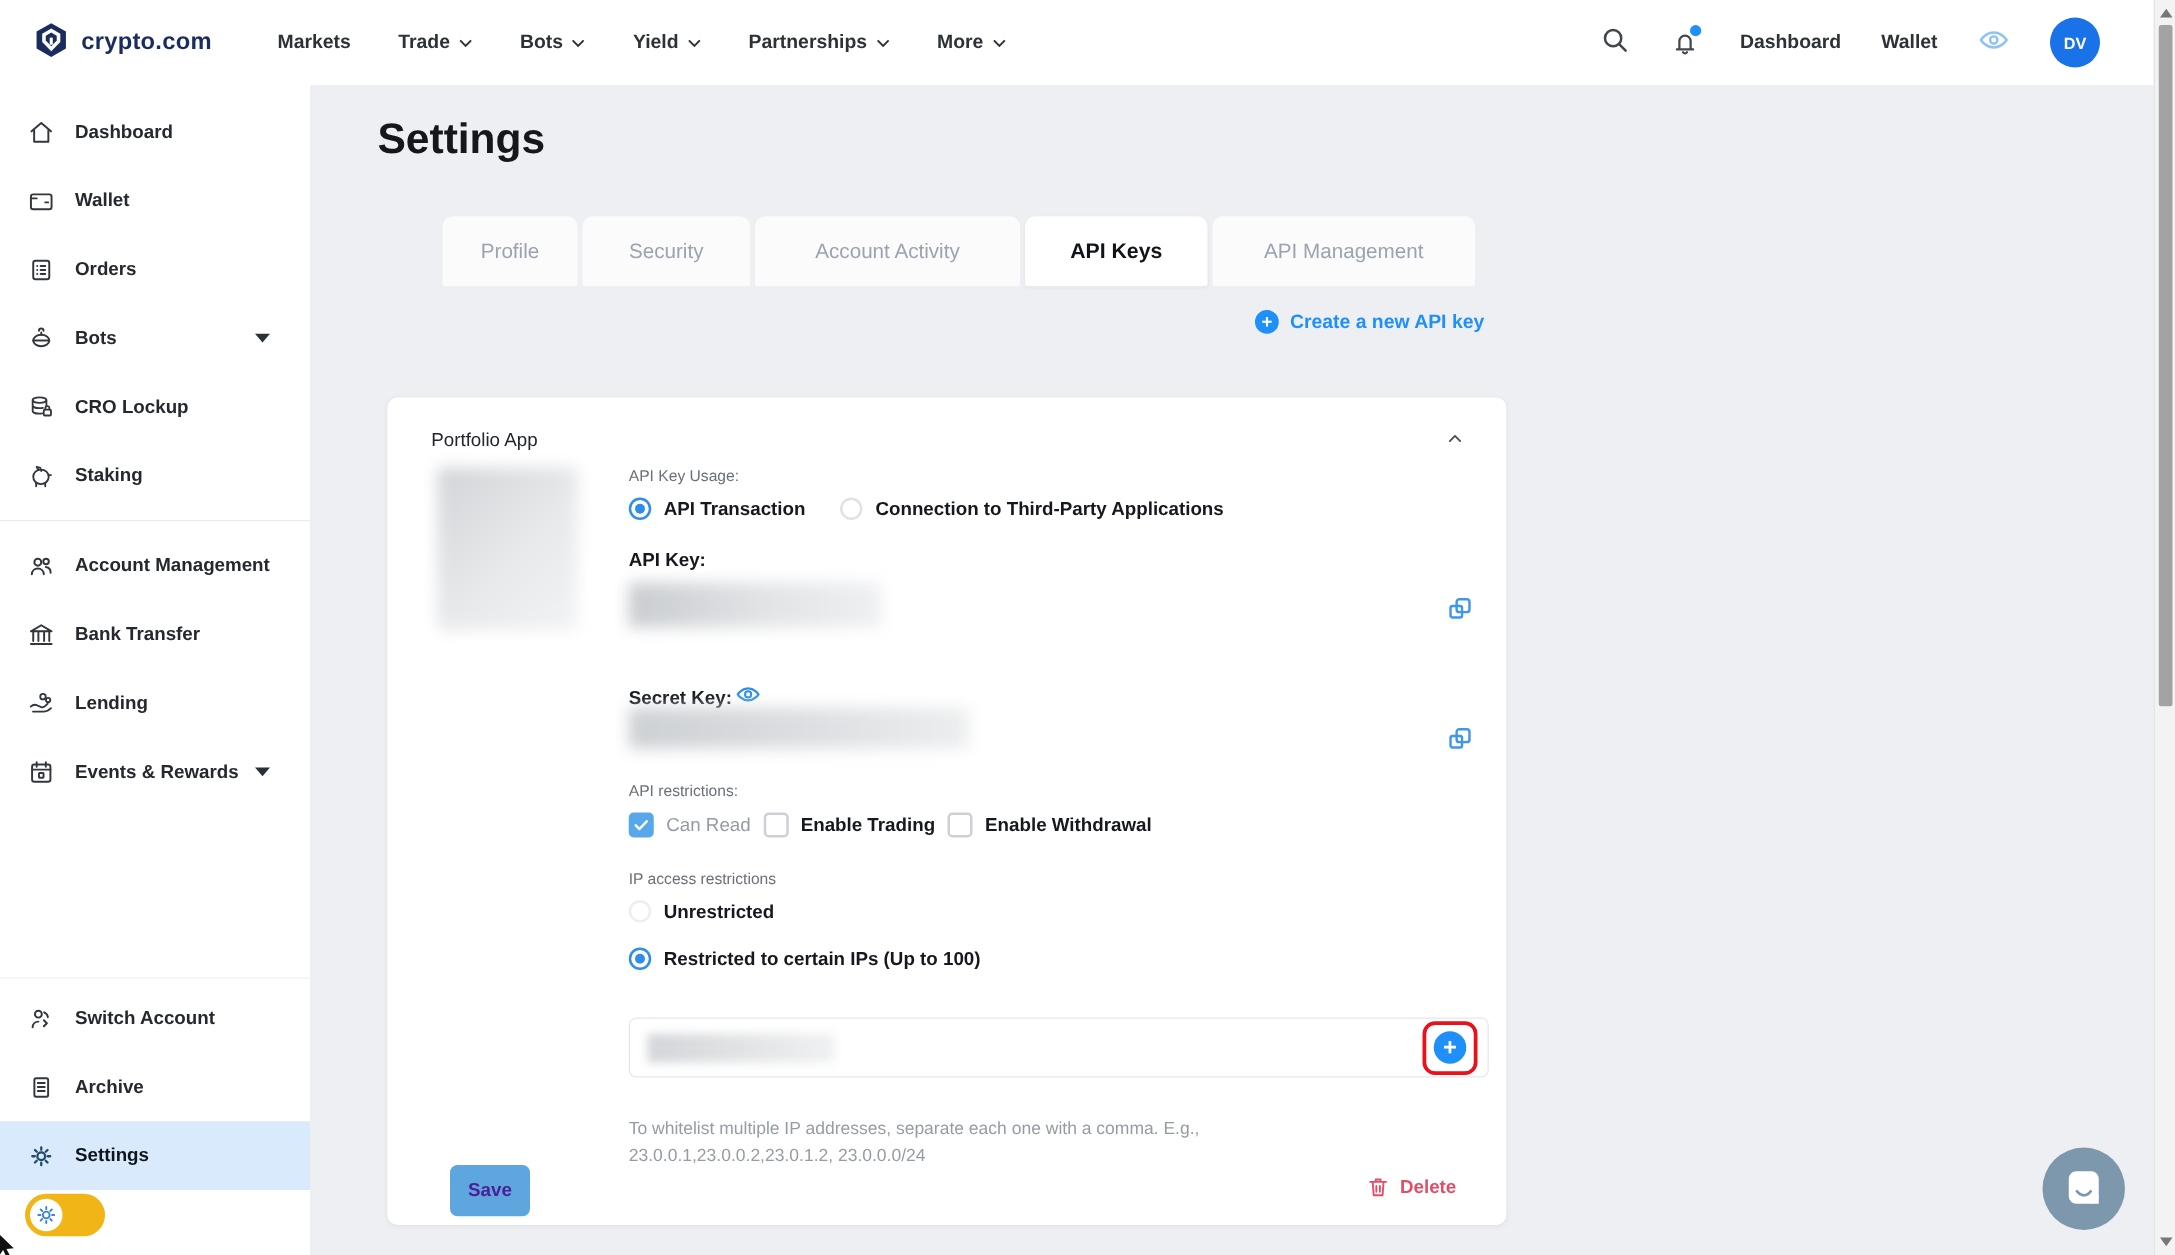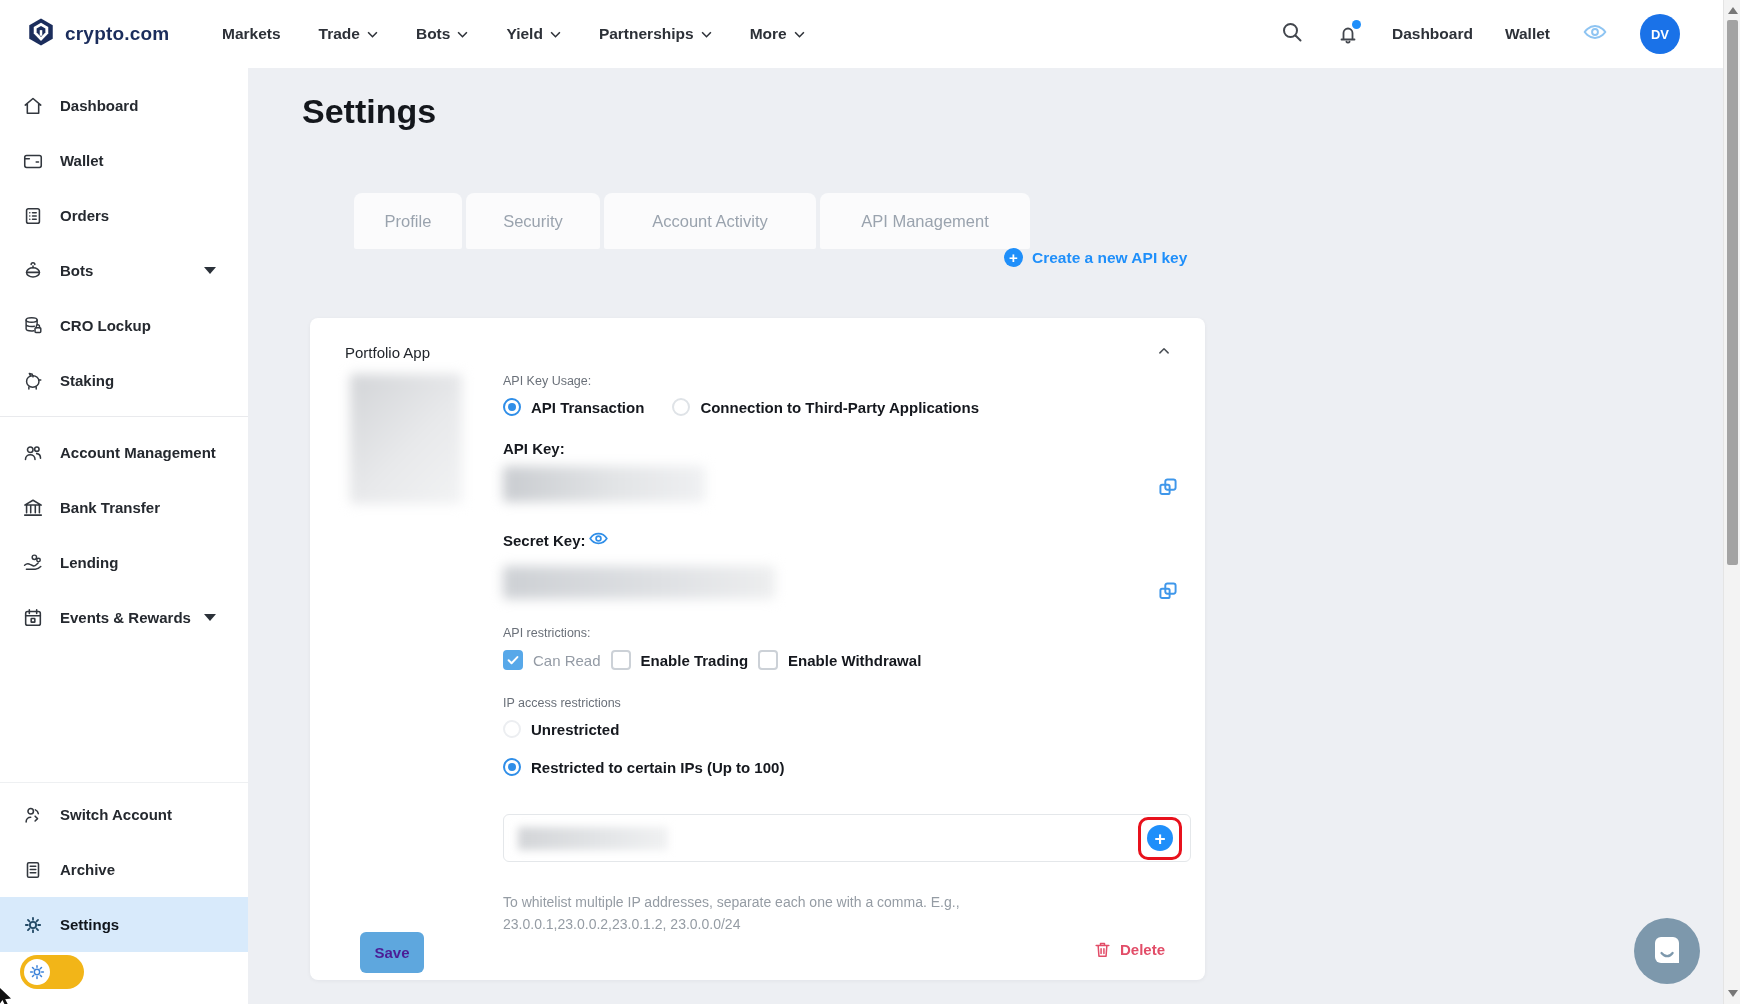--- a/index.html
+++ b/index.html
@@ -32,21 +32,21 @@
   #side-bottom .divider-top { height:1px; background:#eef0f2; margin-bottom:4px; }
   .side-item.active { background:#d8eafb; }
   .side-item.active .slabel { color:#10151c; font-weight:bold; }
   .side-item.active svg { color:#234a66; }
   #theme-toggle { position:absolute; left:20px; top:887px; width:64px; height:34px; border-radius:17px; background:#f2b518; cursor:pointer; }
   #theme-knob { position:absolute; left:4px; top:4px; width:26px; height:26px; border-radius:50%; background:#fff; display:flex; align-items:center; justify-content:center; }
 
   
   #content { position:absolute; left:248px; top:68px; width:1475px; height:936px; background:#edeff3; }
   #page-title { position:absolute; left:54px; top:24px; font-size:34px; font-weight:bold; color:#14171c; }
-  #tabs { position:absolute; left:62px; top:125px; display:flex; gap:4px; height:56px;padding-left:44px; }
+  #tabs { position:absolute; left:62px; top:105px; display:flex; gap:4px; height:56px;padding-left:44px; }
   .tab { background:rgba(255,255,255,.74); border-radius:8px 8px 2px 2px; display:flex; align-items:center; justify-content:center; font-size:16.5px; color:#9aa3ae; font-weight:500; cursor:pointer; }
   .tab.active { background:#fff; color:#101419; font-weight:bold; font-size:17px; box-shadow:0 1px 3px rgba(0,0,0,.05); }
   #create-key { position:absolute; left:756px; top:180px; display:flex; align-items:center; gap:9px; cursor:pointer; }
   #create-key .plus-circle { width:19px; height:19px; border-radius:50%; background:#1f8ffa; color:#fff; font-size:15px; font-weight:bold; display:flex; align-items:center; justify-content:center; line-height:1; }
   #create-key .ck-label { font-size:15.5px; font-weight:600; color:#1f8ffa; }
 
   
   #card { position:absolute; left:62px; top:250px; width:895px; height:662px; background:#fff; border-radius:8px; box-shadow:0 1px 4px rgba(16,24,40,.05); }
   #card-title { position:absolute; left:35px; top:26px; font-size:15px; color:#22262c; font-weight:500; }
   #card-collapse { position:absolute; left:845px; top:24px; cursor:pointer; }
@@ -59,21 +59,21 @@
   .radio { width:18px; height:18px; border-radius:50%; border:2px solid #dfe3e7; background:#fff; position:relative; flex:none; }
   .radio.sel { border-color:#2f8ee8; }
   .radio.sel::after { content:""; position:absolute; inset:3px; border-radius:50%; background:#2f8ee8; }
   .radio.faint { border-color:#eceef1; }
   .cb { width:20px; height:20px; border:2px solid #ccd1d7; border-radius:4px; background:#fff; flex:none; display:flex; align-items:center; justify-content:center; }
   .cb.on { background:#57a8e9; border-color:#57a8e9; }
   .muted-label { font-size:15px; font-weight:500; color:#949ba5; }
   #key-blob { position:absolute; left:193px; top:148px; width:202px; height:36px; background:linear-gradient(90deg,#c9ccd0,#e2e4e6 55%,#eff0f2); }
   #secret-blob { position:absolute; left:193px; top:248px; width:272px; height:33px; background:linear-gradient(90deg,#cdd0d4,#dfe1e4 60%,#edeeef); }
   .copy-btn { position:absolute; left:845px; width:26px; height:26px; cursor:pointer; }
-  #secret-row { position:absolute; left:193px; top:210px; display:flex; align-items:center; gap:2px; }
+  #secret-row { position:absolute; left:193px; top:227px; display:flex; align-items:center; gap:2px; }
   #ip-input { position:absolute; left:193px; top:496px; width:688px; height:48px; border:1.5px solid #e4e7ea; border-radius:6px; background:#fff; }
   #ip-blob { position:absolute; left:14px; top:12px; width:150px; height:23px; background:linear-gradient(90deg,#d3d5d8,#e4e6e8 60%,#f0f1f2); filter:blur(4px); }
   #ip-add-btn { position:absolute; right:17px; top:10px; width:26px; height:26px; border-radius:50%; background:#1f8ffa; color:#fff; font-size:19px; font-weight:bold; display:flex; align-items:center; justify-content:center; line-height:1; cursor:pointer; }
   #red-annotation { position:absolute; right:8px; top:2px; width:44px; height:43px; border:3px solid #e8111c; border-radius:10px; pointer-events:none; }
   .help-text { position:absolute; left:193px; font-size:14px; color:#959ca4; }
   #save-btn { position:absolute; left:50px; top:614px; width:64px; height:41px; background:#5ea7de; border:none; border-radius:6px; color:#4c1d95; font-size:15px; font-weight:bold; font-family:"Liberation Sans",sans-serif; cursor:pointer; }
   #delete-row { position:absolute; right:40px; top:622px; display:flex; align-items:center; gap:8px; cursor:pointer;justify-content:space-between; }
   #delete-row span { font-size:15px; font-weight:600; color:#e24d68; }
 
   
@@ -280,20 +280,21 @@
     </div>
   </div>
 
   <div id="content">
     <div id="page-title">Settings</div>
 
     <div id="tabs">
       <div class="tab" style="width:108px">Profile</div>
       <div class="tab" style="width:134px">Security</div>
       <div class="tab" style="width:212px">Account Activity</div>
+      <div class="tab active" style="width:146px">API Keys</div>
       <div class="tab" style="width:210px">API Management</div>
     </div>
 
     <div id="create-key">
       <span class="plus-circle">+</span>
       <span class="ck-label">Create a new API key</span>
     </div>
 
     <div id="card">
       <div id="card-title">Portfolio App</div>

